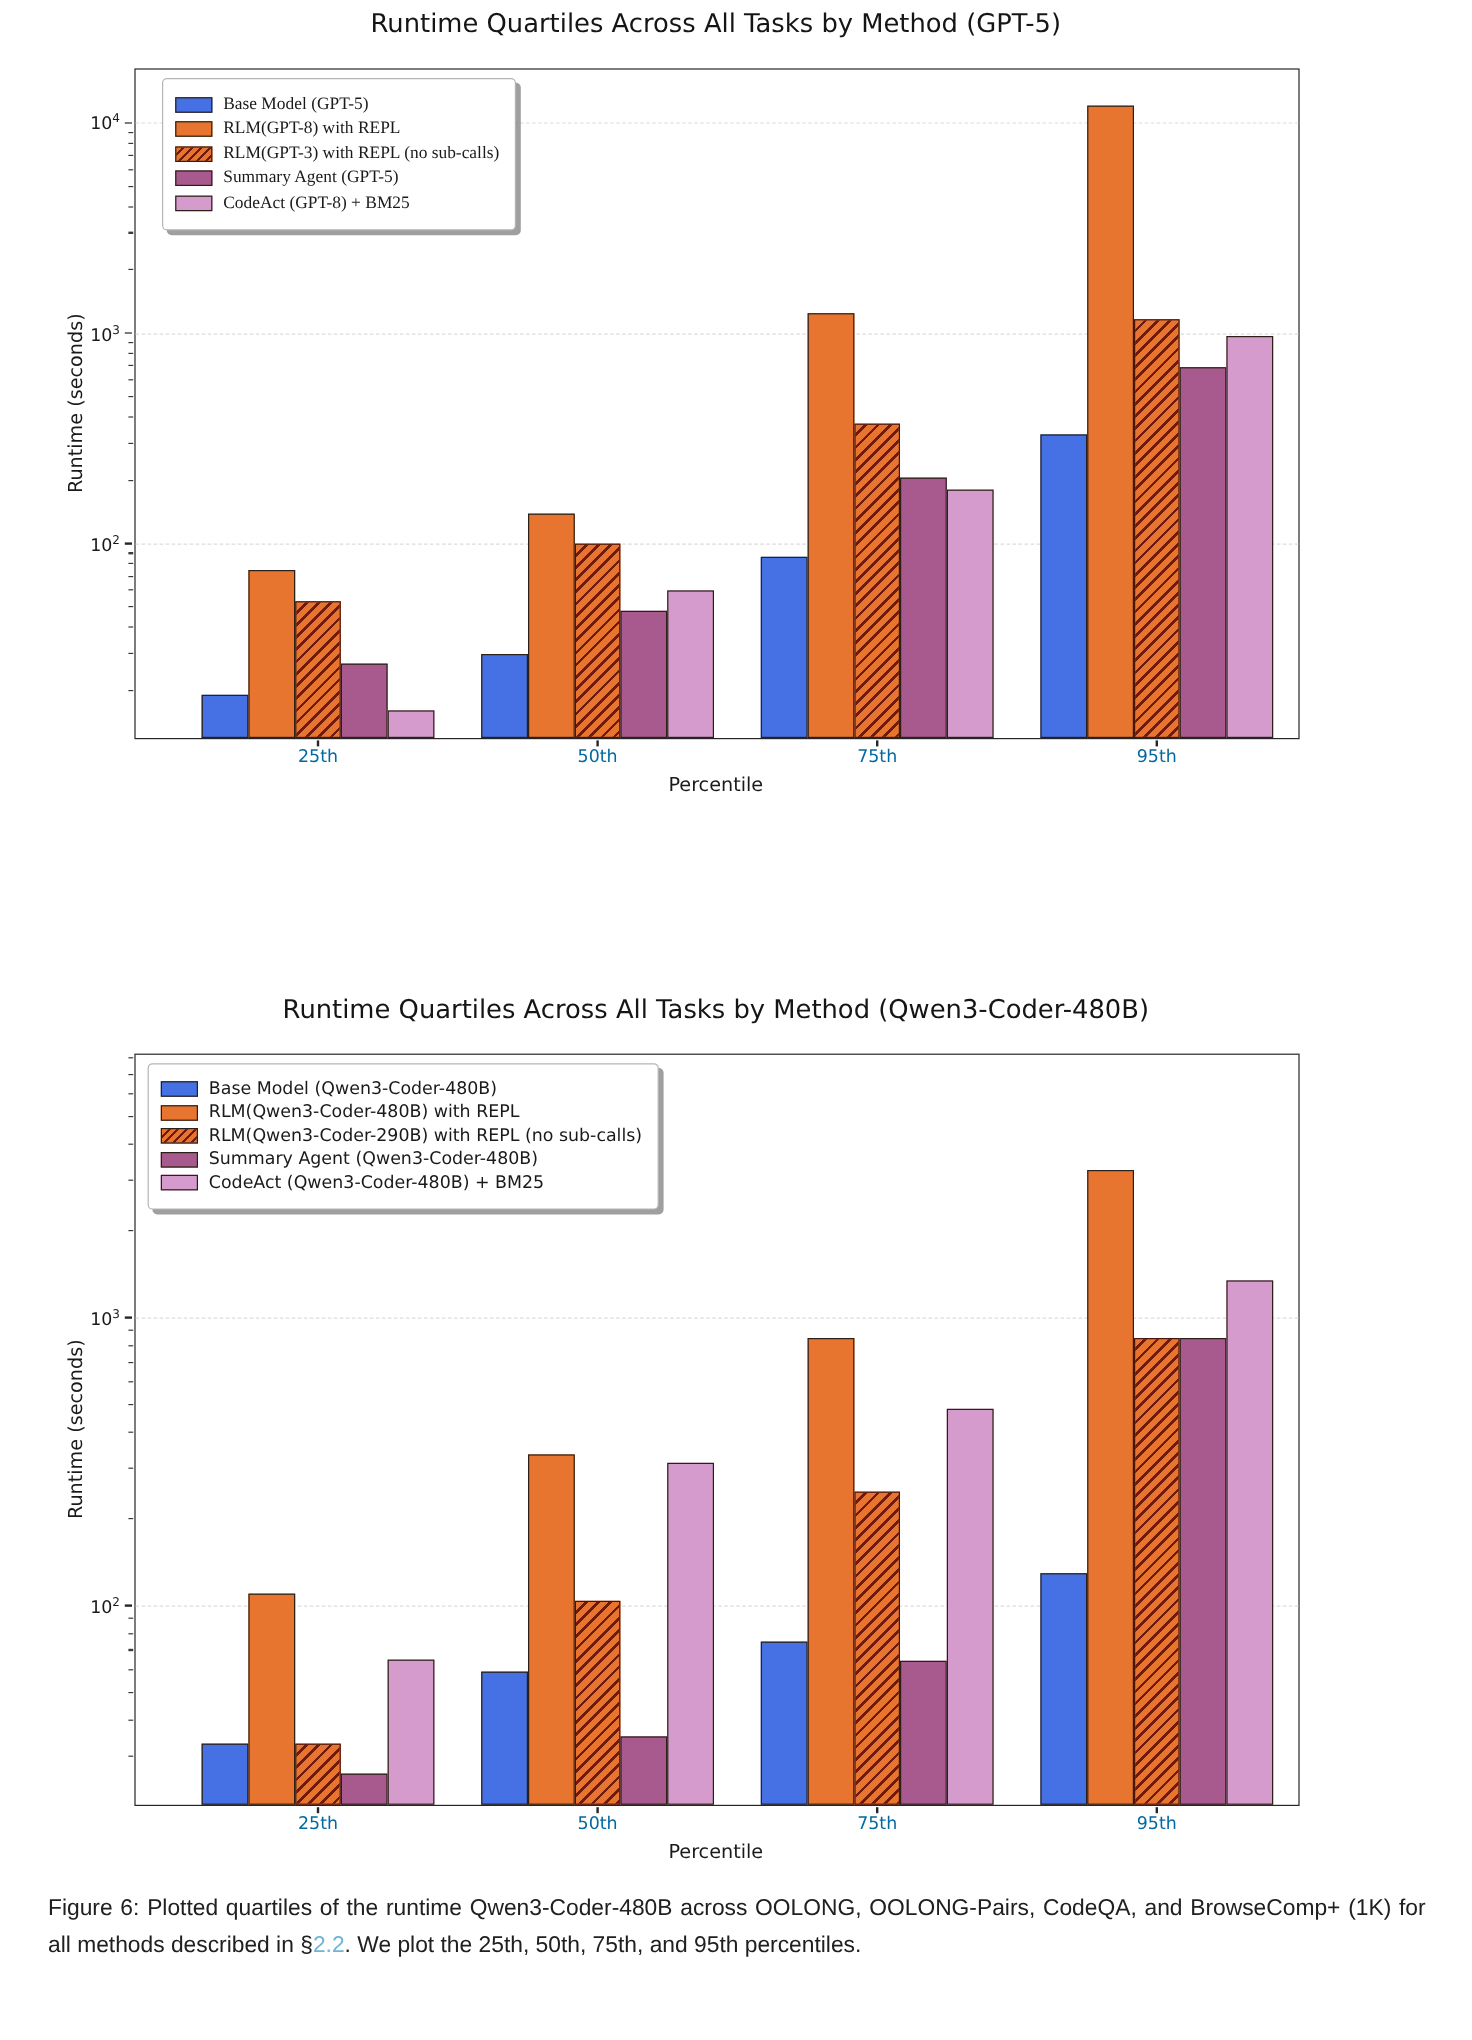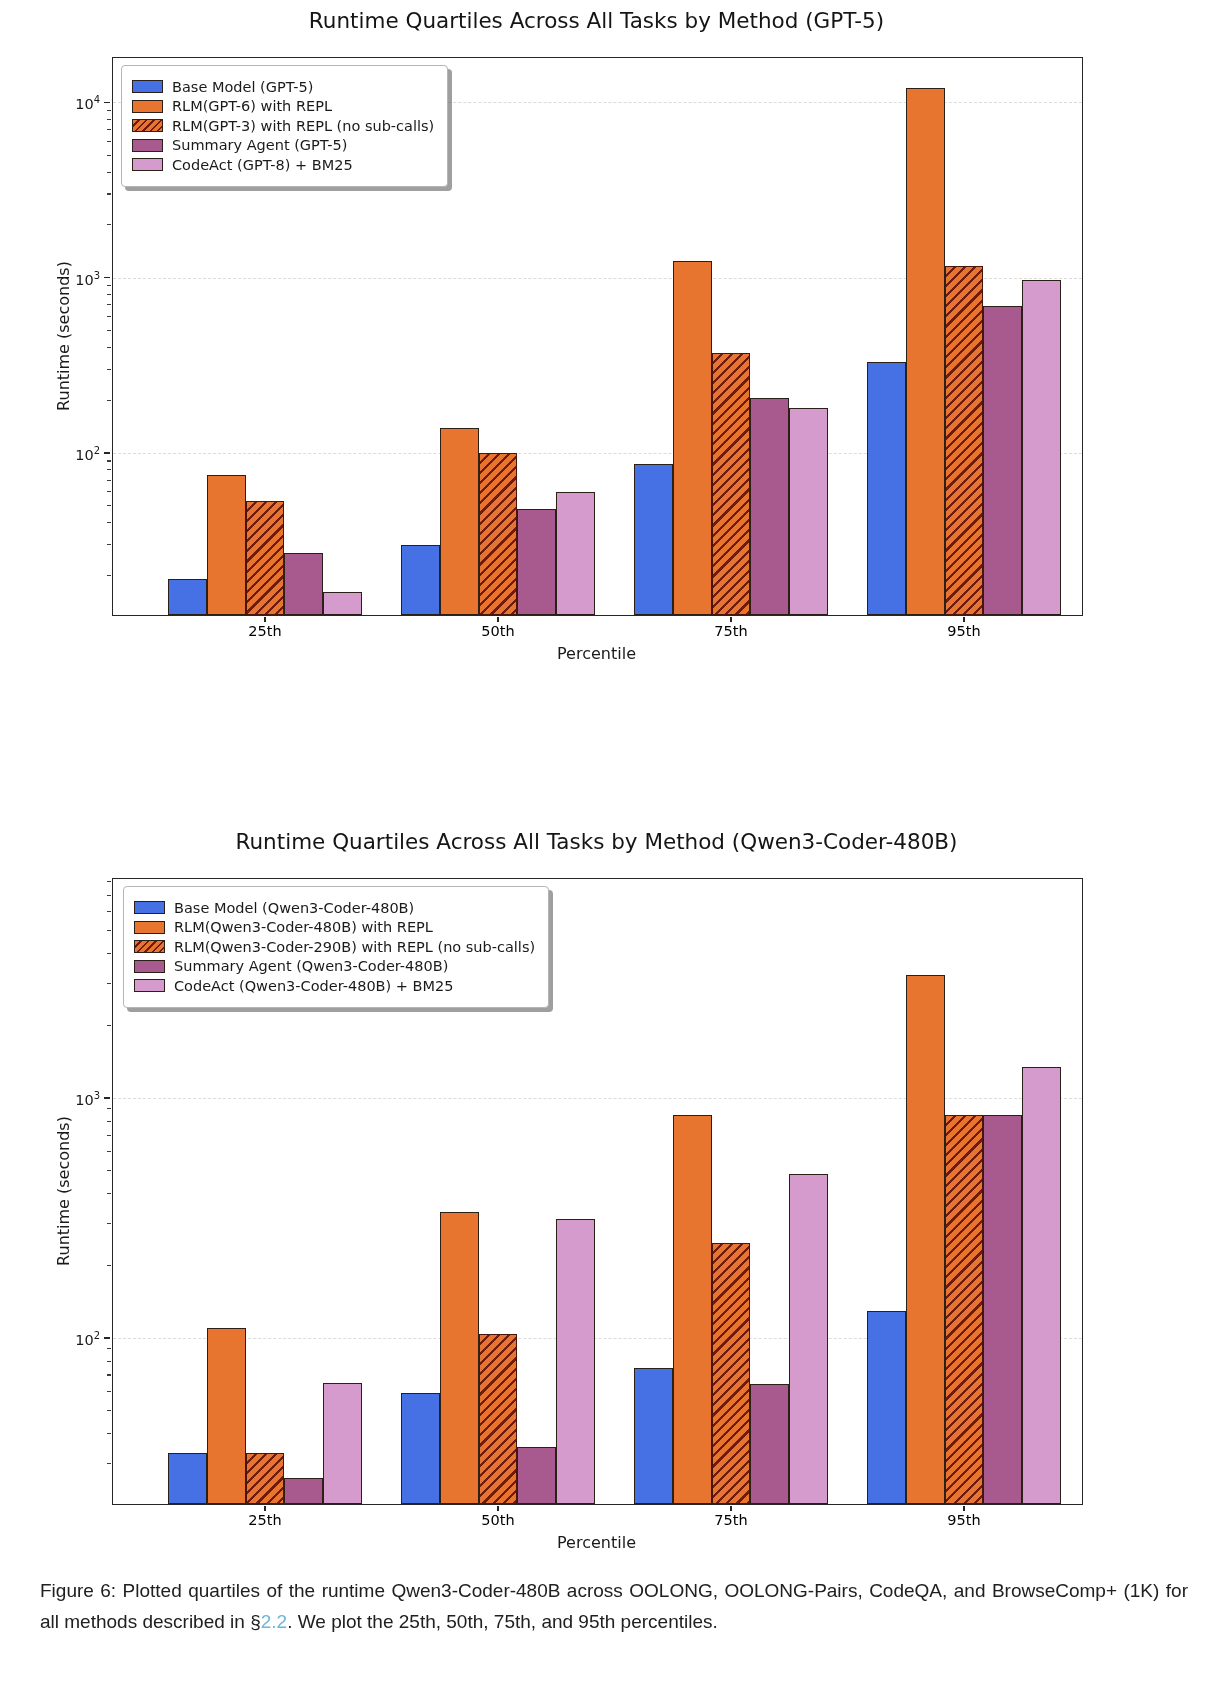--- a/index.html
+++ b/index.html
@@ -9,21 +9,21 @@
   .plot{position:absolute;border:1.5px solid #262626;background:#ffffff;}
   .gridline{position:absolute;left:0;height:0;border-top:1.2px dashed #dcdcdc;}
   .bar{position:absolute;box-sizing:border-box;border:1.3px solid #2b2017;}
   .hatch{background-image:repeating-linear-gradient(135deg,rgba(0,0,0,0) 0px,rgba(0,0,0,0) 5px,#6e1b0d 5px,#6e1b0d 7.2px);border-color:#4a150a;}
   .hatch-sm{background-image:repeating-linear-gradient(135deg,rgba(0,0,0,0) 0px,rgba(0,0,0,0) 3.5px,#6e1b0d 3.5px,#6e1b0d 5.2px);}
   .ytick-major{position:absolute;width:6px;height:1.4px;background:#262626;left:-9px;}
   .ytick-minor{position:absolute;width:3.5px;height:1.1px;background:#3a3a3a;left:-6px;}
   .xtick{position:absolute;width:1.4px;height:5px;background:#262626;}
   .ytick-label{position:absolute;width:70px;text-align:right;font-size:14.5px;color:#1a1a1a;line-height:14px;}
   .ytick-label sup{font-size:10px;}
-  .xtick-label{position:absolute;transform:translateX(-50%);font-size:14.5px;color:#000000;}
+  .xtick-label{position:absolute;transform:translateX(-50%);font-size:14.5px;color:#0369a1;}
   .axis-xlabel{position:absolute;transform:translateX(-50%);font-size:16px;color:#1a1a1a;}
   .axis-ylabel{position:absolute;transform:translate(-50%,-50%) rotate(-90deg);font-size:16px;color:#1a1a1a;white-space:nowrap;}
   .legend{position:absolute;background:#ffffff;border:1.1px solid #b5b5b5;border-radius:4px;
           padding:9px 13px 9px 10px;box-shadow:4px 4px 0 rgba(80,80,80,0.55);z-index:5;}
   .legend-item{display:flex;align-items:center;margin:3.6px 0;}
   .legend-swatch{width:31px;height:13px;box-sizing:border-box;border:1.2px solid #2b2017;margin-right:9px;flex:0 0 auto;}
   .legend-label{font-size:14.5px;color:#1a1a1a;white-space:nowrap;}
   .caption{position:absolute;left:40px;width:1148px;font-family:"Liberation Sans",sans-serif;
            font-size:19px;line-height:30.5px;color:#202020;text-align:justify;margin:0;}
   .caption .seclink{cursor:pointer;}
@@ -91,28 +91,28 @@
         <div class="bar" style="left: 676.228px; top: 350.187px; width: 38.8px; height: 206.813px; background-color: rgb(214, 155, 205);"></div>
         <div class="xtick" style="left: 617.328px; top: 558.5px;"></div>
         <div class="xtick-label" style="left: 618.028px; top: 565px;">75th</div>
         <div class="bar" style="left: 753.976px; top: 304.04px; width: 38.8px; height: 252.96px; background-color: rgb(69, 113, 228);"></div>
         <div class="bar" style="left: 792.776px; top: 29.8138px; width: 38.8px; height: 527.186px; background-color: rgb(232, 117, 47);"></div>
         <div class="bar hatch" style="left: 831.576px; top: 208.332px; width: 38.8px; height: 348.668px; background-color: rgb(232, 117, 47);"></div>
         <div class="bar" style="left: 870.376px; top: 247.883px; width: 38.8px; height: 309.117px; background-color: rgb(168, 90, 142);"></div>
         <div class="bar" style="left: 909.176px; top: 221.56px; width: 38.8px; height: 335.44px; background-color: rgb(214, 155, 205);"></div>
         <div class="xtick" style="left: 850.276px; top: 558.5px;"></div>
         <div class="xtick-label" style="left: 850.976px; top: 565px;">95th</div>
-        <div class="legend" style="left: 8px; top: 7px;">
+        <div class="legend" style="left: 22px; top: 7px; font-family: Liberation Serif, serif;">
           <div class="legend-item">
             <span class="legend-swatch" style="background-color: rgb(69, 113, 228);"></span>
             <span class="legend-label">Base Model (GPT-5)</span>
           </div>
           <div class="legend-item">
             <span class="legend-swatch" style="background-color: rgb(232, 117, 47);"></span>
-            <span class="legend-label">RLM(GPT-6) with REPL</span>
+            <span class="legend-label">RLM(GPT-8) with REPL</span>
           </div>
           <div class="legend-item">
             <span class="legend-swatch hatch-sm" style="background-color: rgb(232, 117, 47);"></span>
             <span class="legend-label">RLM(GPT-3) with REPL (no sub-calls)</span>
           </div>
           <div class="legend-item">
             <span class="legend-swatch" style="background-color: rgb(168, 90, 142);"></span>
             <span class="legend-label">Summary Agent (GPT-5)</span>
           </div>
           <div class="legend-item">

